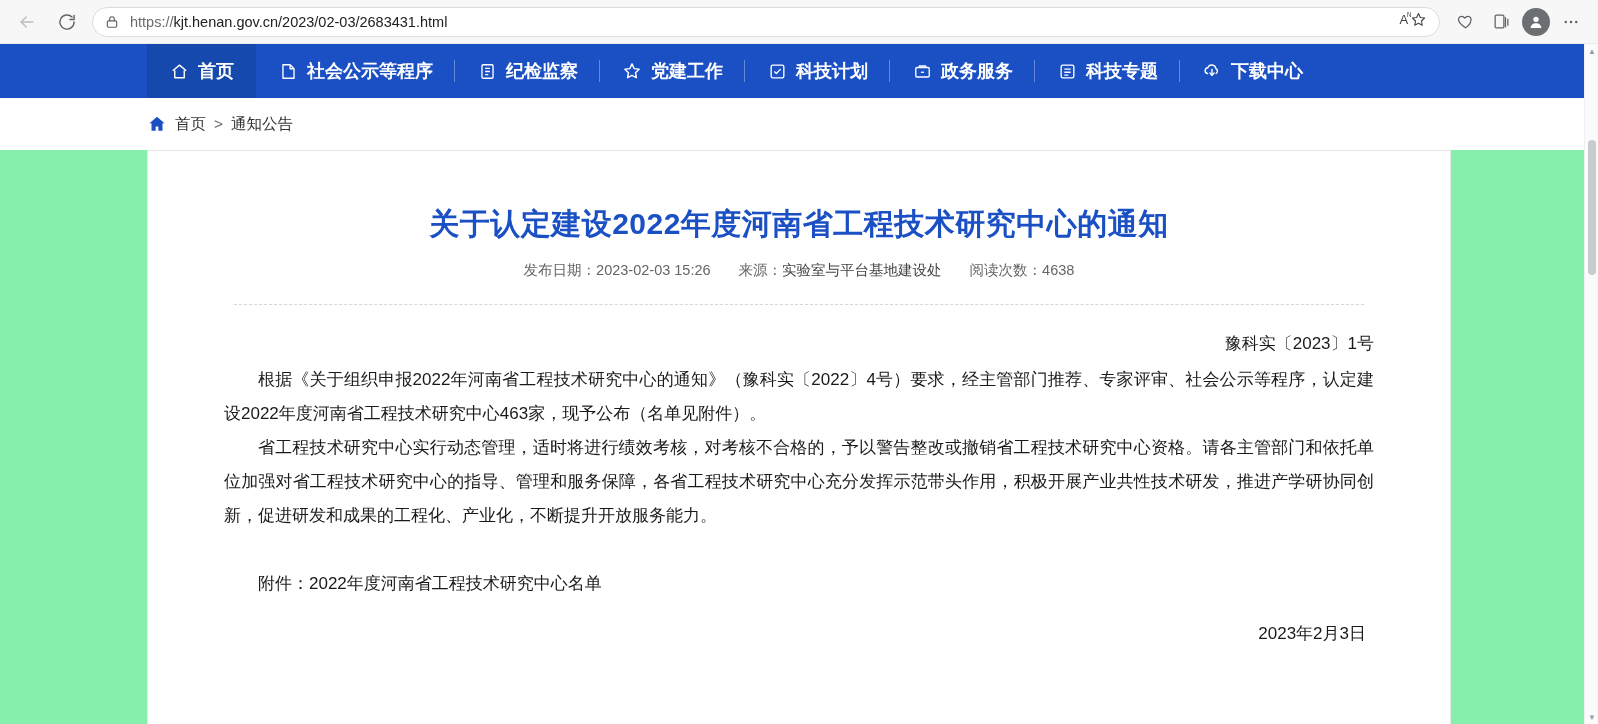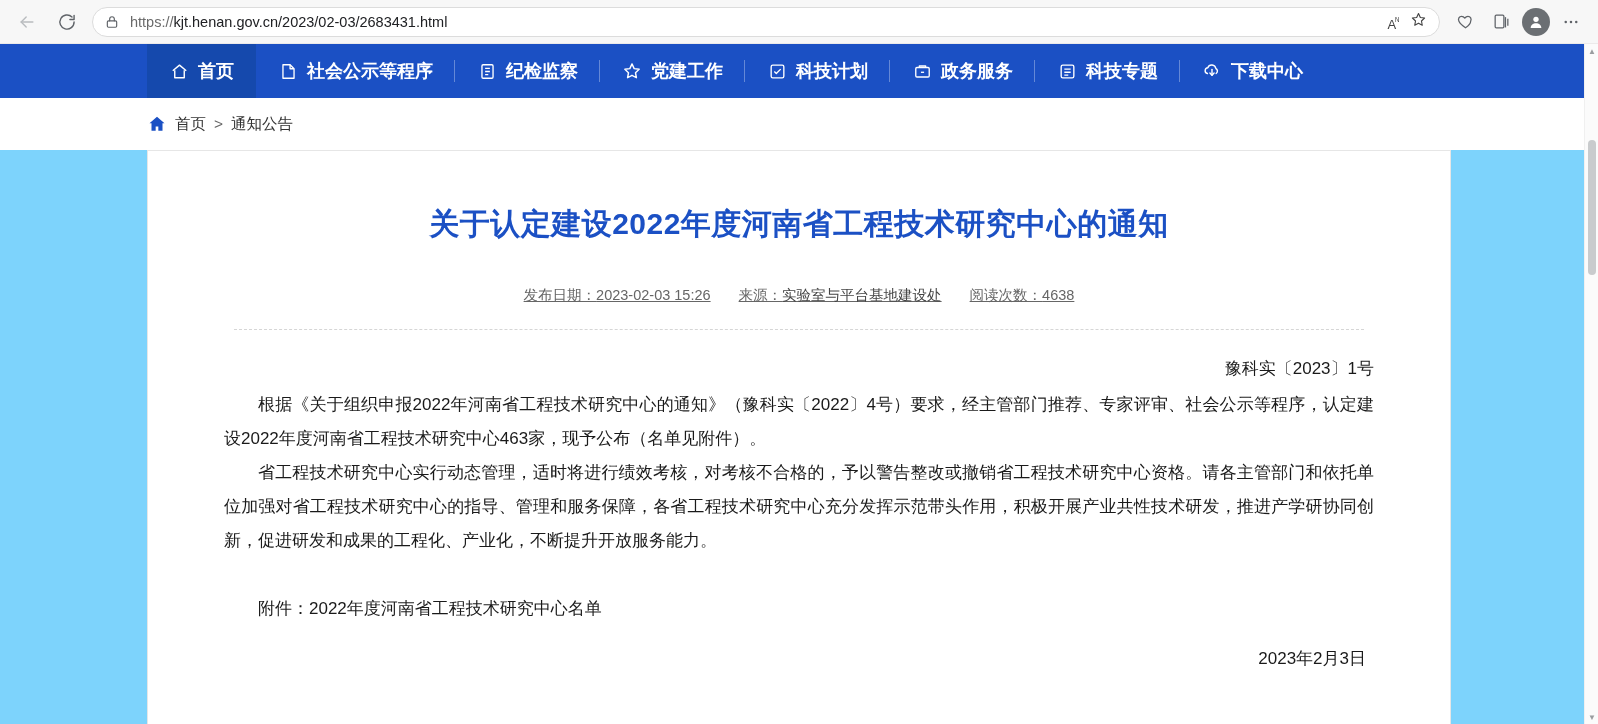--- a/index.html
+++ b/index.html
@@ -47,22 +47,21 @@
     font-size: 14.5px;
     color: #202124;
     white-space: nowrap;
     overflow: hidden;
     text-overflow: ellipsis;
   }
   .url-text .dim { color: #6a6a6a; }
   .url-right {
     margin-left: auto;
     display: flex;
-    align-items: flex-end;
-    gap: 12px;
+    align-items: flex-start;
     color: #444;
     flex: 0 0 auto;
     padding-right: 2px;
   }
   .chrome-right {
     display: flex; align-items: center; gap: 6px;
     flex: 0 0 auto;
   }
   .avatar-btn {
     width: 28px; height: 28px;
@@ -117,49 +116,48 @@
     font-size: 15.5px;
     color: #333333;
     background: #ffffff;
   }
   .crumb-home-icon { color: #1b50c4; display:flex; align-items:center; }
   .crumb-sep { color: #666; }
 
   
   .page-wrap {
     padding: 0 147px;
-    background: #7dd3fc;
+    background: #86efac;
   }
   .article-card {
     border: 1px solid #e6e6e6;
     border-bottom: none;
     background: #ffffff;
     padding: 34px 44px 0 44px;
     height: 575px;
     overflow: hidden;
   }
   .article-title {
     text-align: center;
     color: #1b50c4;
     font-size: 30px;
     font-weight: bold;
     line-height: 1.4;
     margin: 18px 0 0 0;
     letter-spacing: 0.5px;
   }
   .article-meta {
-    margin-top: 41px;
+    margin-top: 16px;
     text-align: center;
     font-size: 14.5px;
     color: #666666;
     display: flex;
     justify-content: center;
     gap: 28px;
     flex-wrap: wrap;
-    text-decoration: underline;
   }
   .meta-item { white-space: nowrap; }
   .meta-link { color: #444; }
   .meta-divider {
     margin: 24px 42px 0 42px;
     border: 0;
     border-top: 1px dashed #d6d6d6;
   }
 
   .doc-body {

